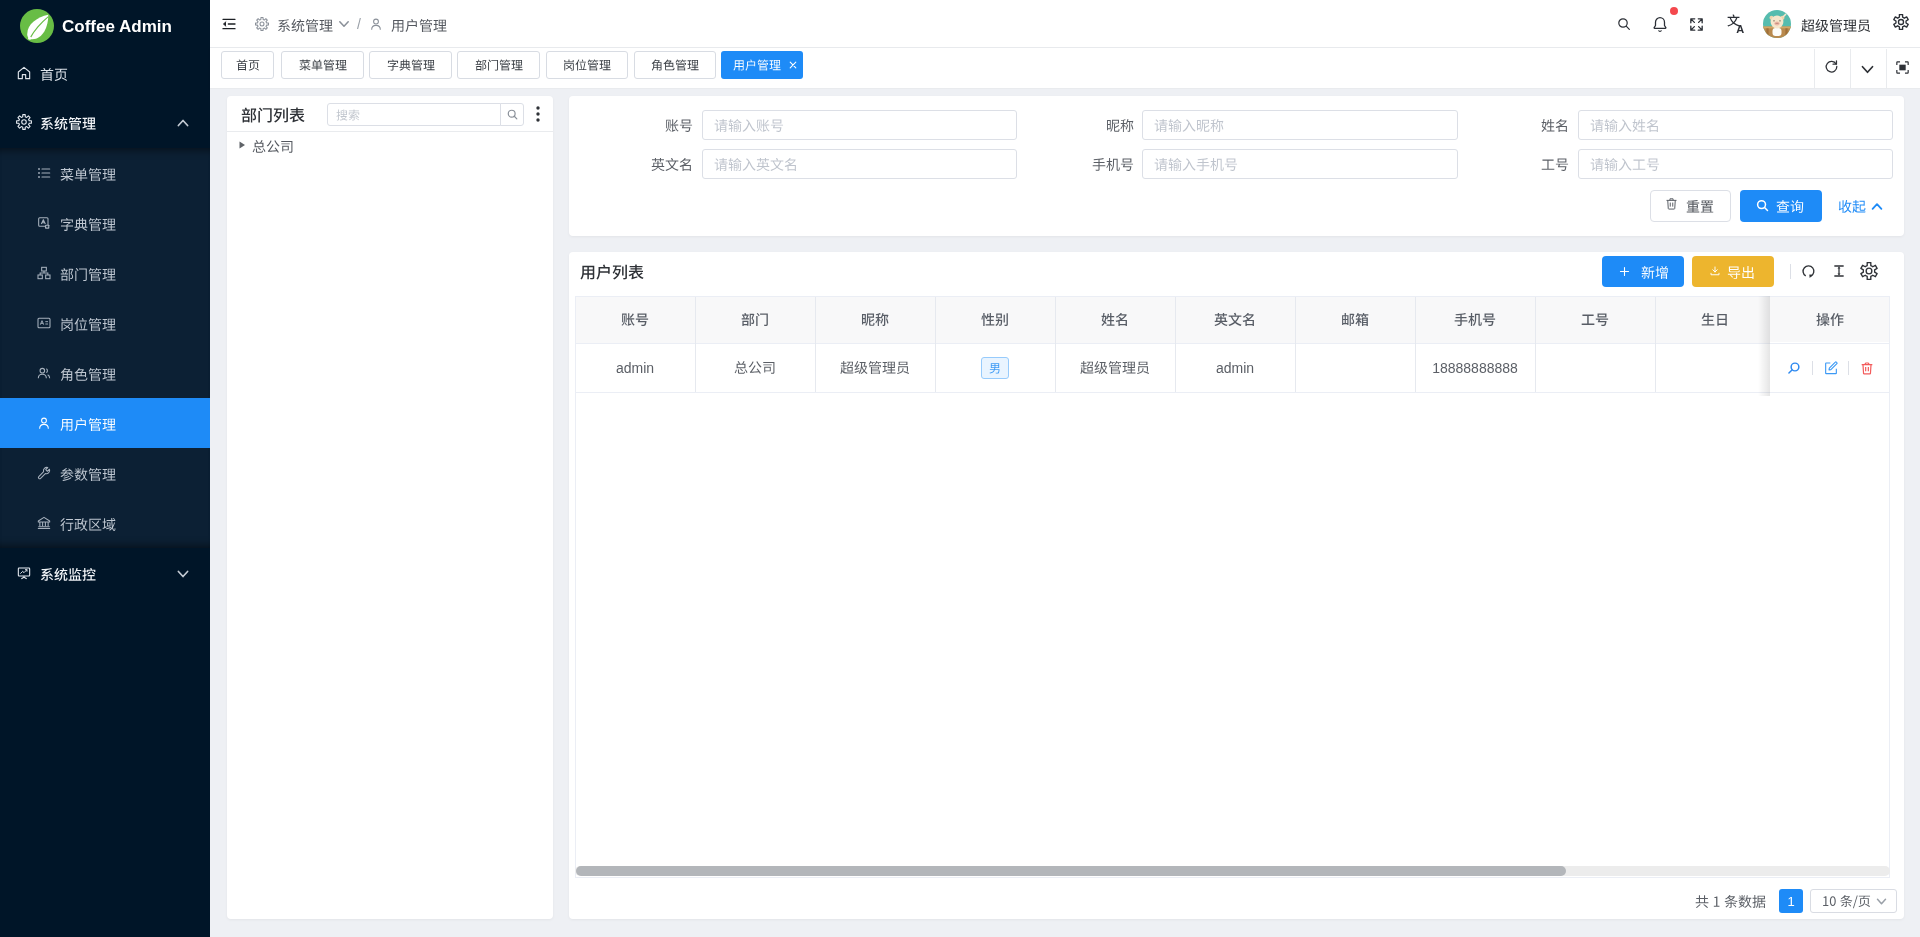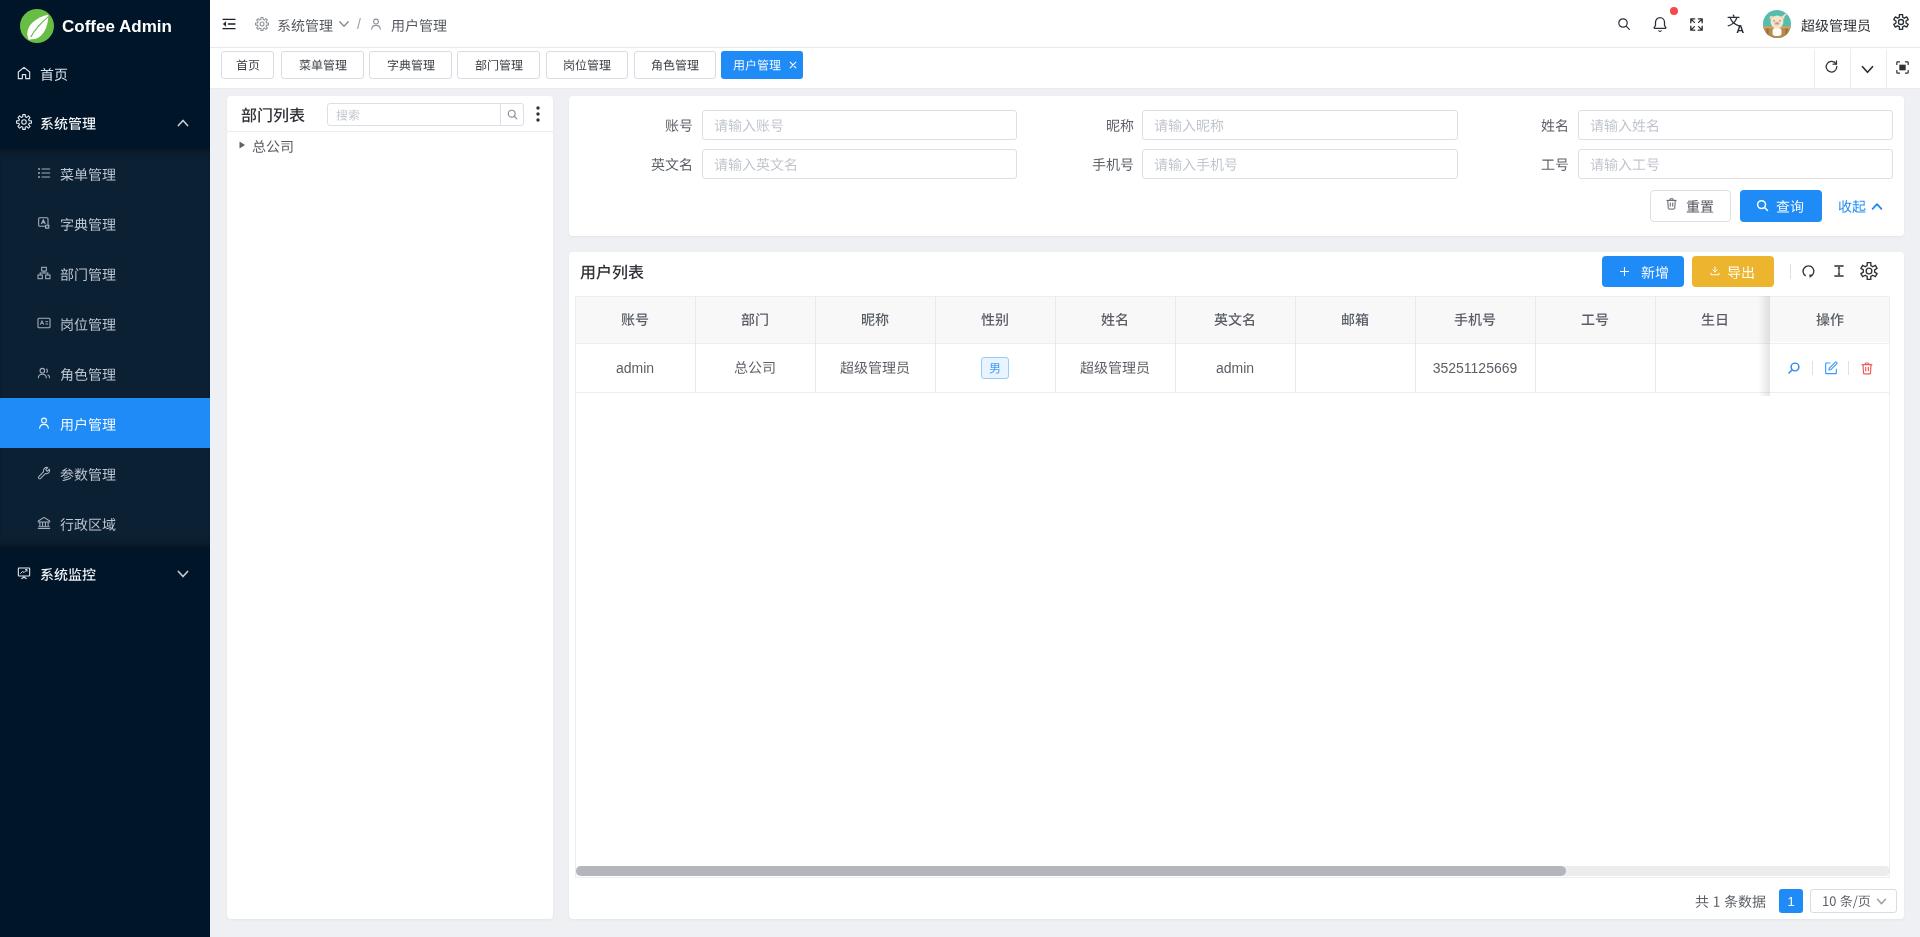--- a/index.html
+++ b/index.html
@@ -694,21 +694,21 @@
 <svg class="abs" style="left:1080.0px;top:357.0px" width="72.0" height="21" viewBox="0 0 72.0 21">
     <g fill="#5b5f66">
       <use href="#gr8d85" transform="translate(0 15.8) scale(0.0140 -0.0140)"></use>
       <use href="#gr7ea7" transform="translate(14.0 15.8) scale(0.0140 -0.0140)"></use>
       <use href="#gr7ba1" transform="translate(28.0 15.8) scale(0.0140 -0.0140)"></use>
       <use href="#gr7406" transform="translate(42.0 15.8) scale(0.0140 -0.0140)"></use>
       <use href="#gr5458" transform="translate(56.0 15.8) scale(0.0140 -0.0140)"></use>
     </g>
   </svg>
 <div class="abs" style="top:356.5px;height:22px;line-height:22px;font-size:14px;color:#5b5f66;font-weight:400;font-family:'Liberation Sans',sans-serif;letter-spacing:normal;white-space:nowrap;left:935px;width:600px;text-align:center;">admin</div>
-<div class="abs" style="top:356.5px;height:22px;line-height:22px;font-size:14px;color:#5b5f66;font-weight:400;font-family:'Liberation Sans',sans-serif;letter-spacing:normal;white-space:nowrap;left:1175px;width:600px;text-align:center;">35251125669</div>
+<div class="abs" style="top:356.5px;height:22px;line-height:22px;font-size:14px;color:#5b5f66;font-weight:400;font-family:'Liberation Sans',sans-serif;letter-spacing:normal;white-space:nowrap;left:1175px;width:600px;text-align:center;">18888888888</div>
 <svg class="abs" style="left:1786px;top:360px" width="16" height="16" viewBox="0 0 24 24">
     <g transform="translate(24 0) scale(-1 1)">
       <circle cx="10.5" cy="10.5" r="5.8" fill="none" stroke="#2d89f0" stroke-width="2.2"></circle>
       <path d="M15 15 L19.6 19.6" stroke="#2d89f0" stroke-width="2.2" stroke-linecap="round"></path>
     </g>
   </svg>
 <div class="abs" style="left:1812px;top:361px;width:0.01px;height:14px;border-left:1px solid #dcdfe6"></div>
 <svg class="abs" style="left:1823px;top:360px" width="16" height="16" viewBox="0 0 24 24">
     <g fill="none" stroke="#3d9af5" stroke-width="1.7" stroke-linejoin="round">
       <path d="M20 13 V19.7 a.8.8 0 0 1-.8.8 H4.8 A.8.8 0 0 1 4 19.7 V5.3 a.8.8 0 0 1 .8-.8 H11"></path>

